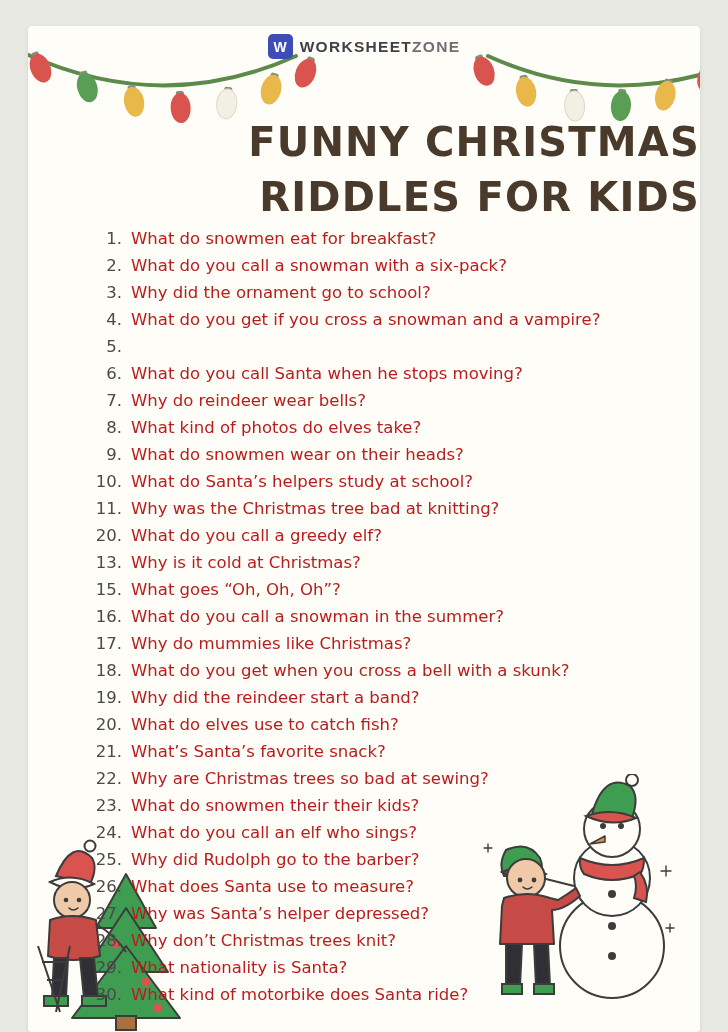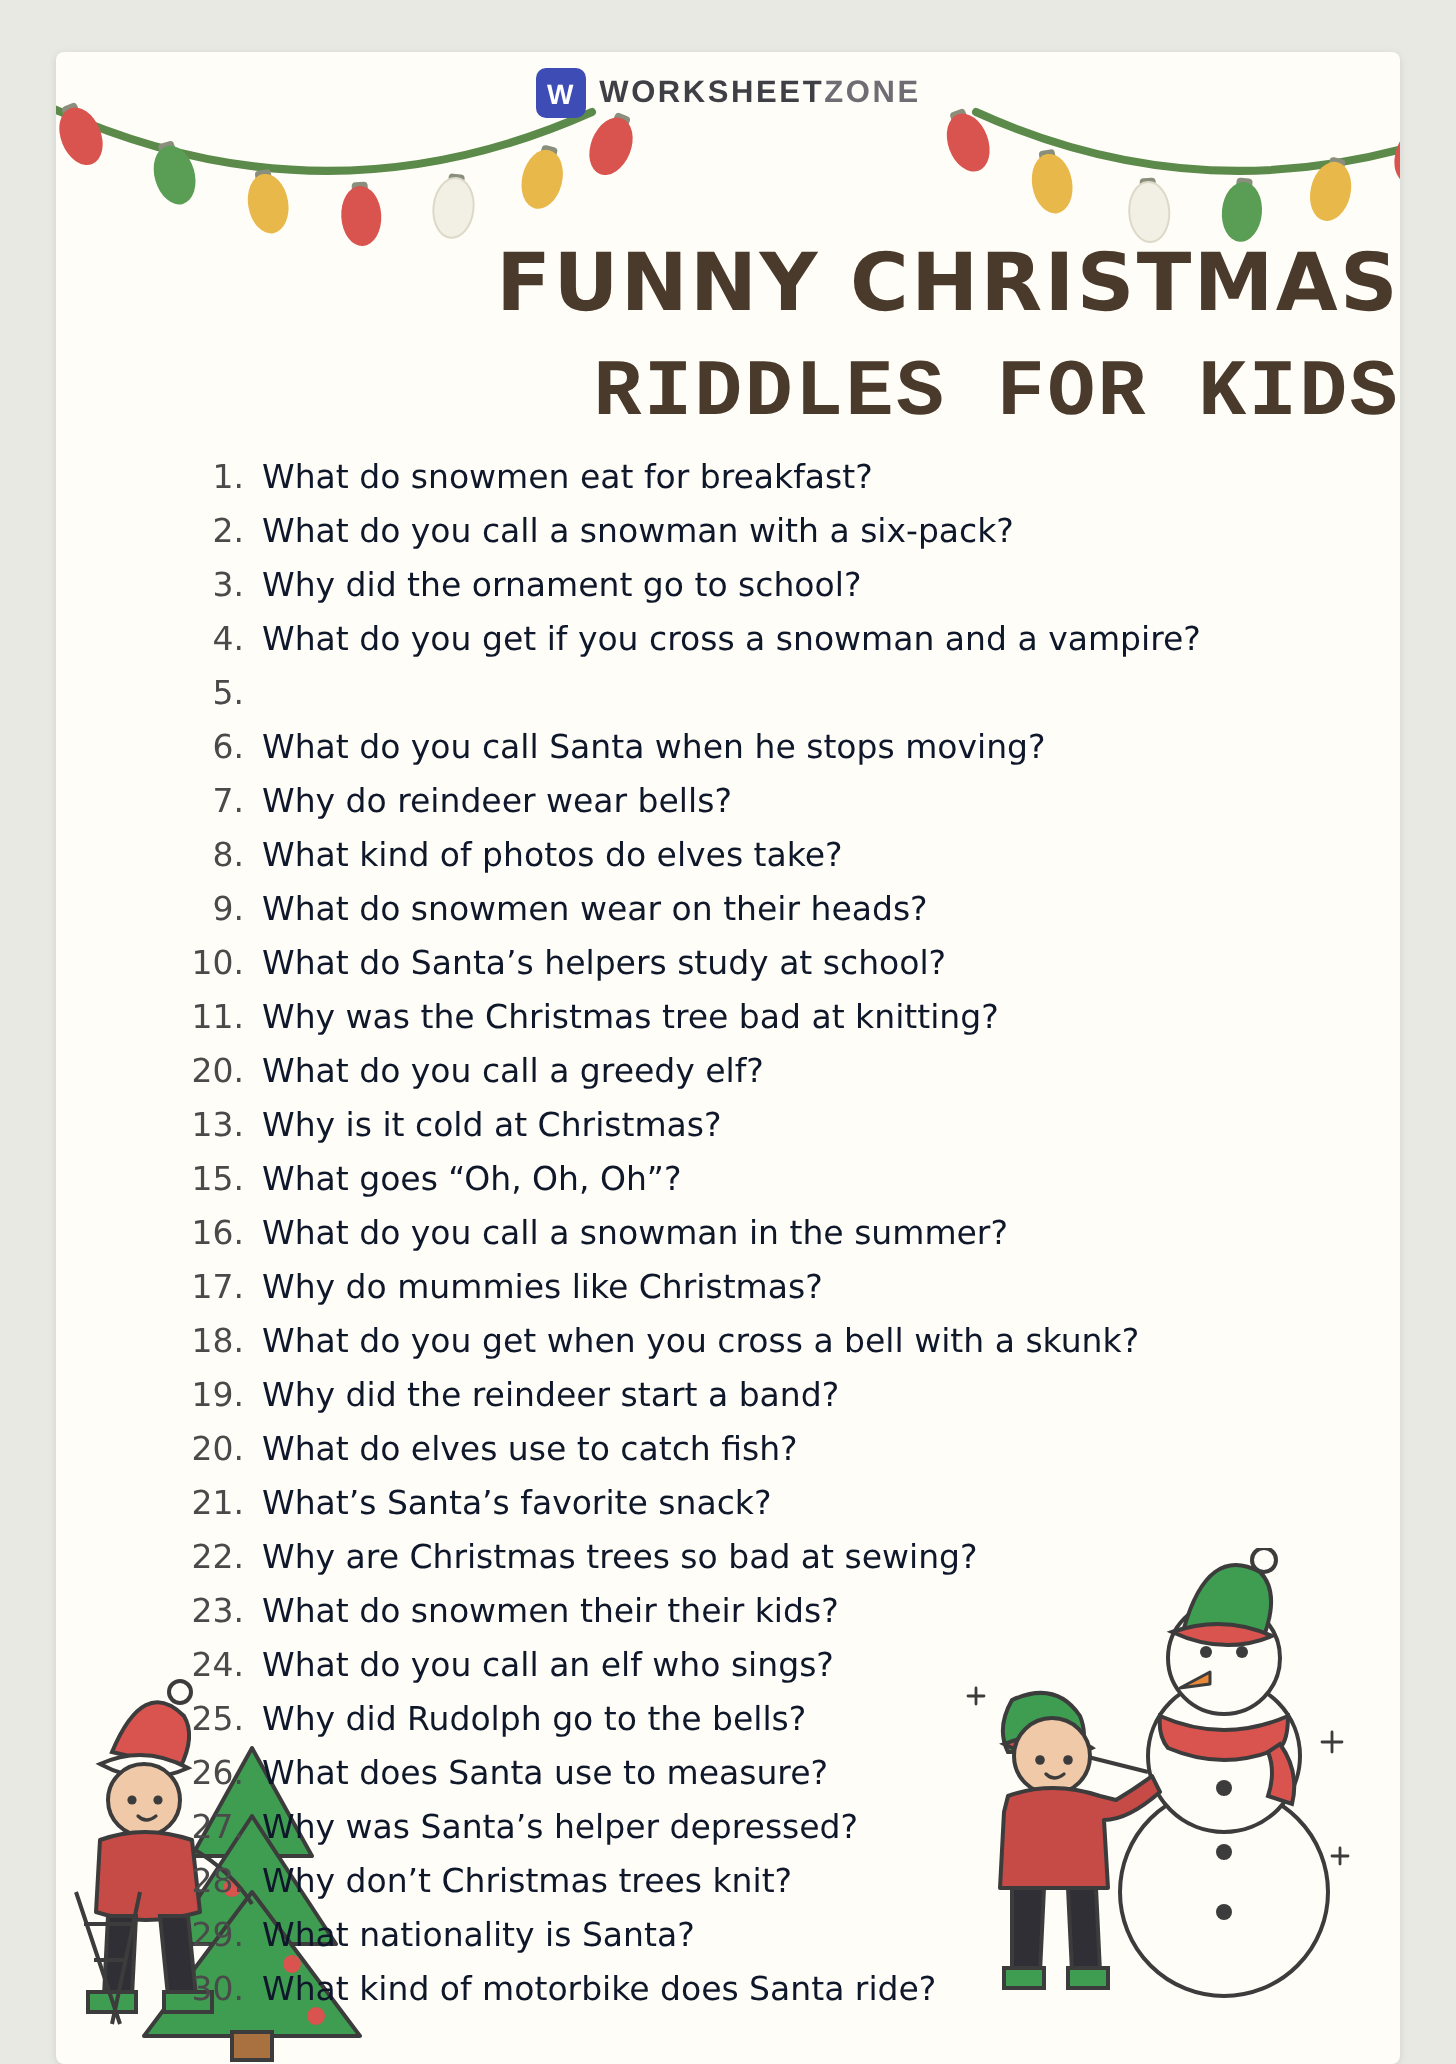--- a/index.html
+++ b/index.html
@@ -78,21 +78,21 @@
     right: 0;
     text-align: right;
     font-family: "DejaVu Sans", sans-serif;
     font-weight: bold;
     font-size: 40px;
     line-height: 1.38;
     letter-spacing: 1.2px;
     color: #4a3a2c;
     z-index: 3;
   }
-  .title .l2 { display: block; font-family: Liberation Mono, monospace; }
+  .title .l2 { display: block; }
 
   
   .list {
     position: absolute;
     top: 200px;
     left: 56px;
     width: 570px;
     z-index: 3;
   }
   .item {
@@ -106,21 +106,21 @@
     text-align: right;
     padding-right: 9px;
     font-size: 16.5px;
     line-height: 25px;
     color: #4a4a4a;
     font-family: "DejaVu Sans", sans-serif;
   }
   .txt {
     font-size: 16.5px;
     line-height: 25px;
-    color: #0f172a;
+    color: #b91c1c;
     font-family: "DejaVu Sans", sans-serif;
   }
 
   
   .deco {
     position: absolute;
     z-index: 2;
     pointer-events: none;
   }
   .deco-snowman { right: 6px; bottom: 28px; }
@@ -298,21 +298,21 @@
     <li class="item">
       <span class="num">23.</span>
       <span class="txt">What do snowmen their their kids?</span>
     </li>
     <li class="item">
       <span class="num">24.</span>
       <span class="txt">What do you call an elf who sings?</span>
     </li>
     <li class="item">
       <span class="num">25.</span>
-      <span class="txt">Why did Rudolph go to the bells?</span>
+      <span class="txt">Why did Rudolph go to the barber?</span>
     </li>
     <li class="item">
       <span class="num">26.</span>
       <span class="txt">What does Santa use to measure?</span>
     </li>
     <li class="item">
       <span class="num">27.</span>
       <span class="txt">Why was Santa’s helper depressed?</span>
     </li>
     <li class="item">

